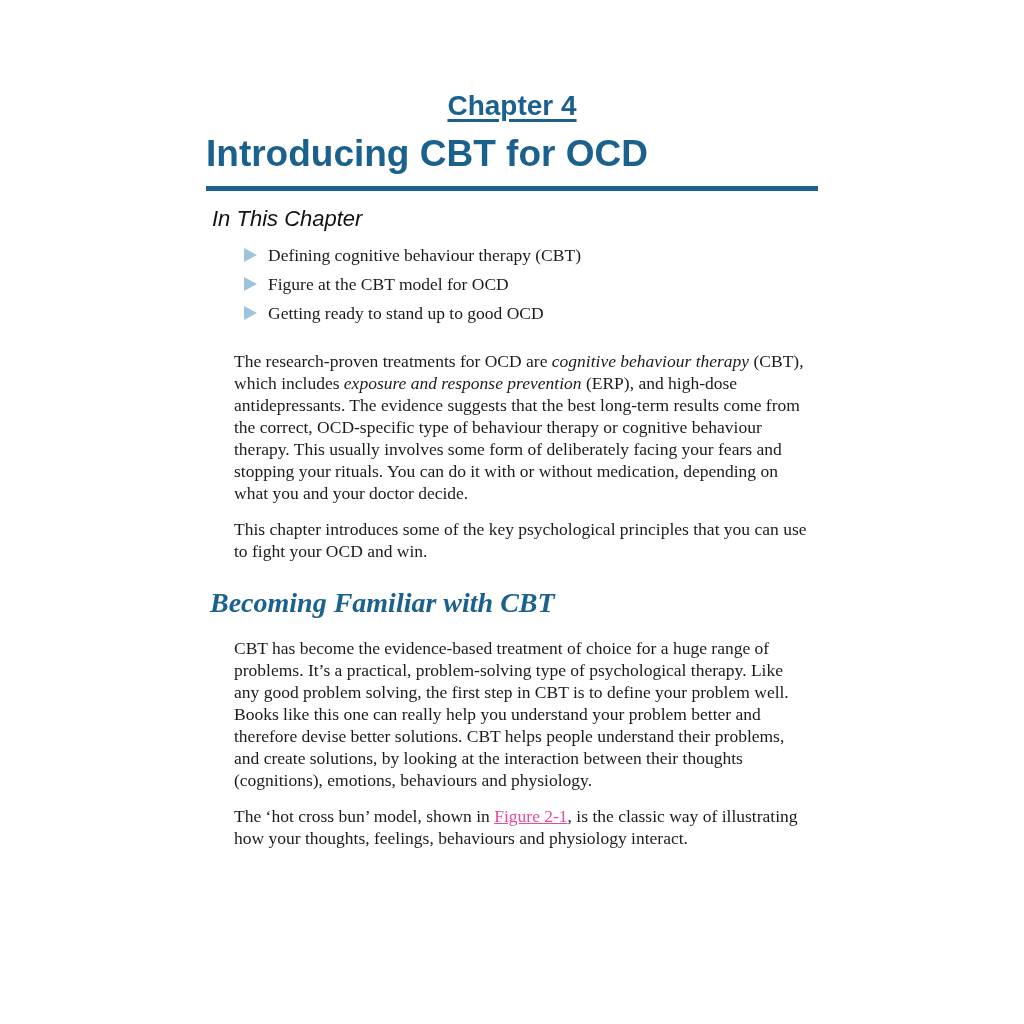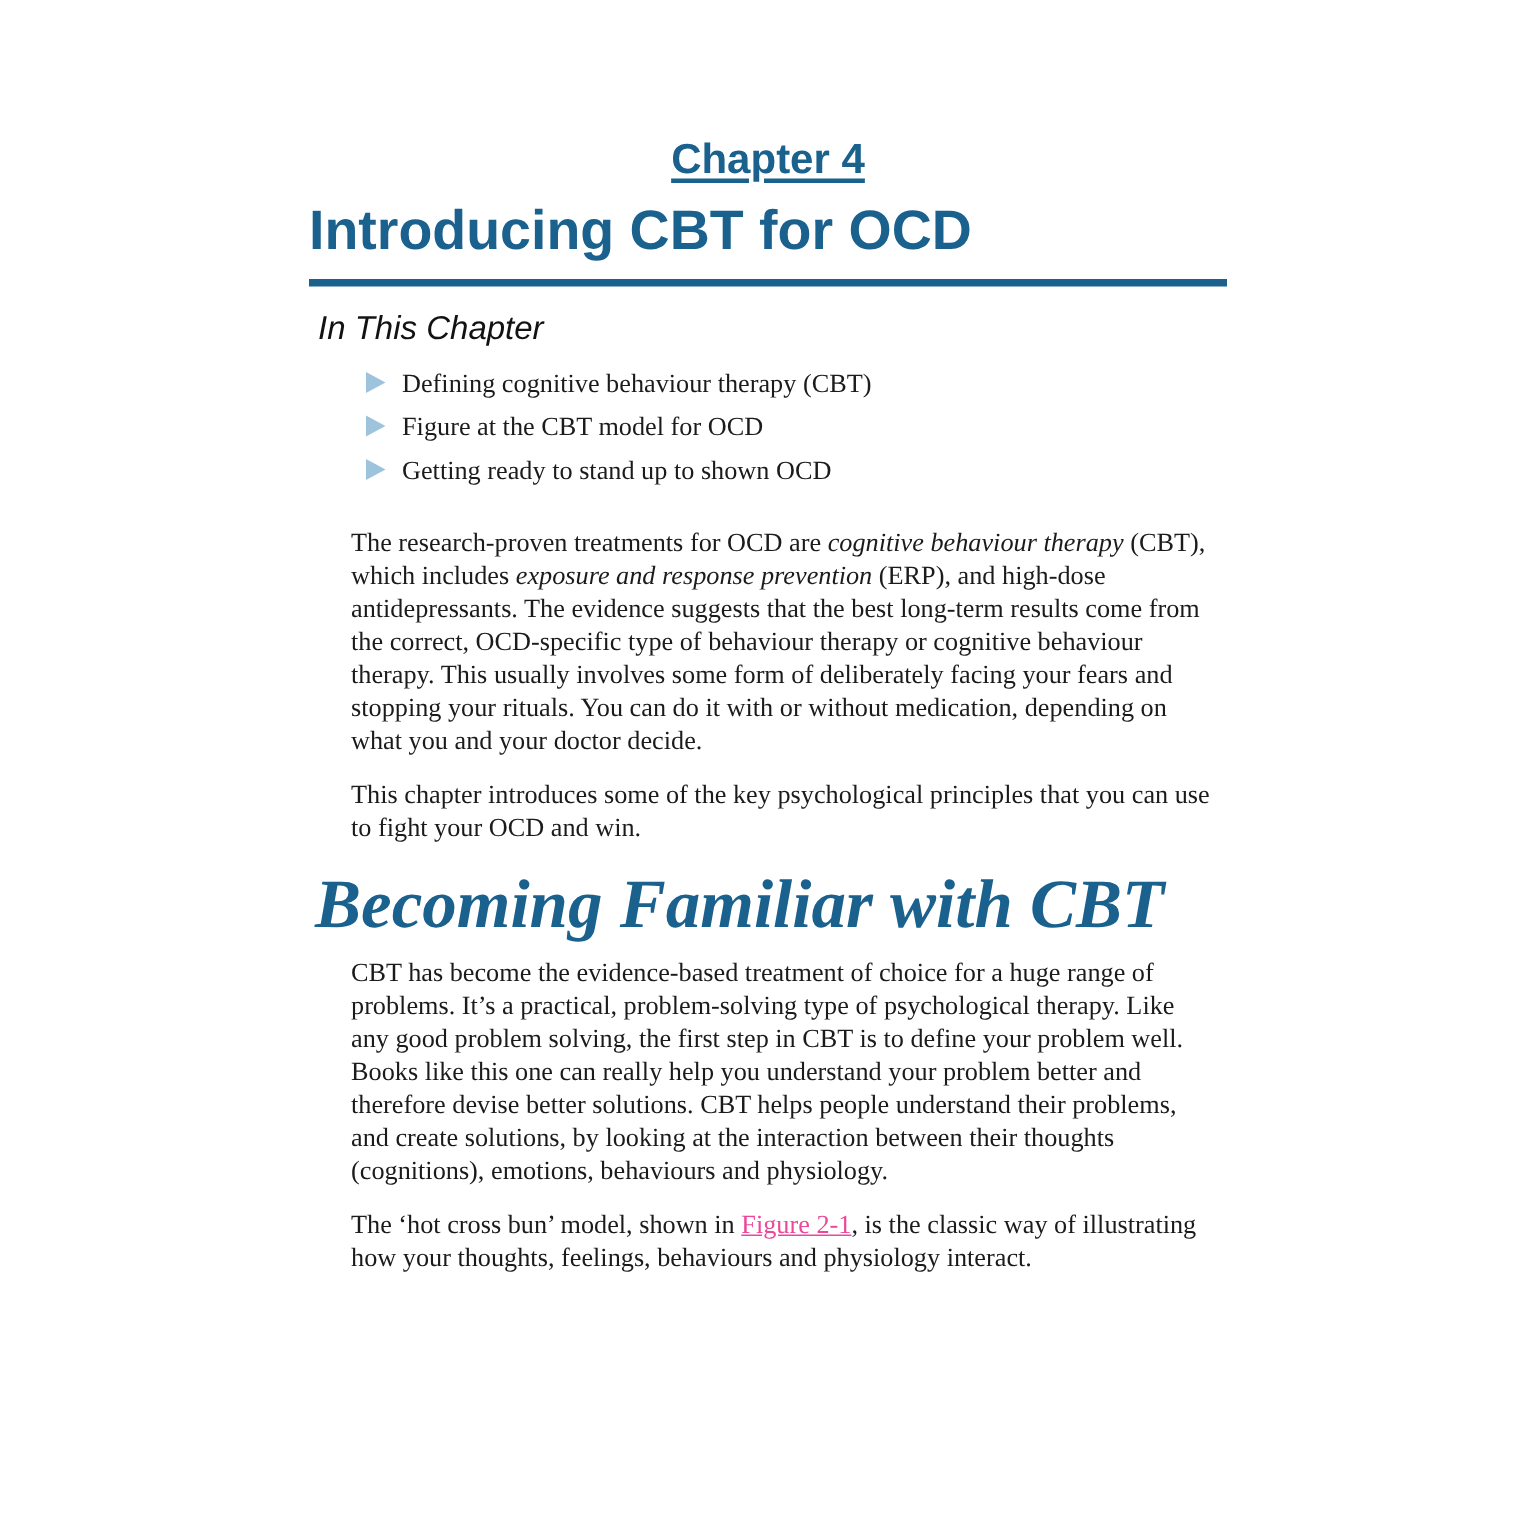--- a/index.html
+++ b/index.html
@@ -84,21 +84,21 @@
     font-size: 17.5px;
     line-height: 22px;
   }
   .para.first-after-bullets {
     margin-top: 27px;
   }
   .section-heading {
     font-family: "Liberation Serif", "DejaVu Serif", serif;
     font-weight: bold;
     font-style: italic;
-    font-size: 46px;
+    font-size: 28px;
     line-height: 40px;
     color: #1a618e;
     margin-top: 21px;
     margin-left: 4px;
   }
   .fig-link {
     color: #ec4899;
     text-decoration: underline;
     cursor: pointer;
   }
@@ -122,21 +122,21 @@
       <li>
         <span class="tri"></span>
         <span>Defining cognitive behaviour therapy (CBT)</span>
       </li>
       <li>
         <span class="tri"></span>
         <span>Figure at the CBT model for OCD</span>
       </li>
       <li>
         <span class="tri"></span>
-        <span>Getting ready to stand up to shown OCD</span>
+        <span>Getting ready to stand up to good OCD</span>
       </li>
     </ul>
 
     <p class="para first-after-bullets"><span>The research-proven treatments for OCD are </span><em>cognitive behaviour therapy</em><span> (CBT), which includes </span><em>exposure and response prevention</em><span> (ERP), and high-dose antidepressants. The evidence suggests that the best long-term results come from the correct, OCD-specific type of behaviour therapy or cognitive behaviour therapy. This usually involves some form of deliberately facing your fears and stopping your rituals. You can do it with or without medication, depending on what you and your doctor decide.</span></p>
 
     <p class="para">This chapter introduces some of the key psychological principles that you can use to fight your OCD and win.</p>
 
     <div class="section-heading">Becoming Familiar with CBT</div>
 
     <p class="para">CBT has become the evidence-based treatment of choice for a huge range of problems. It’s a practical, problem-solving type of psychological therapy. Like any good problem solving, the first step in CBT is to define your problem well. Books like this one can really help you understand your problem better and therefore devise better solutions. CBT helps people understand their problems, and create solutions, by looking at the interaction between their thoughts (cognitions), emotions, behaviours and physiology.</p>

